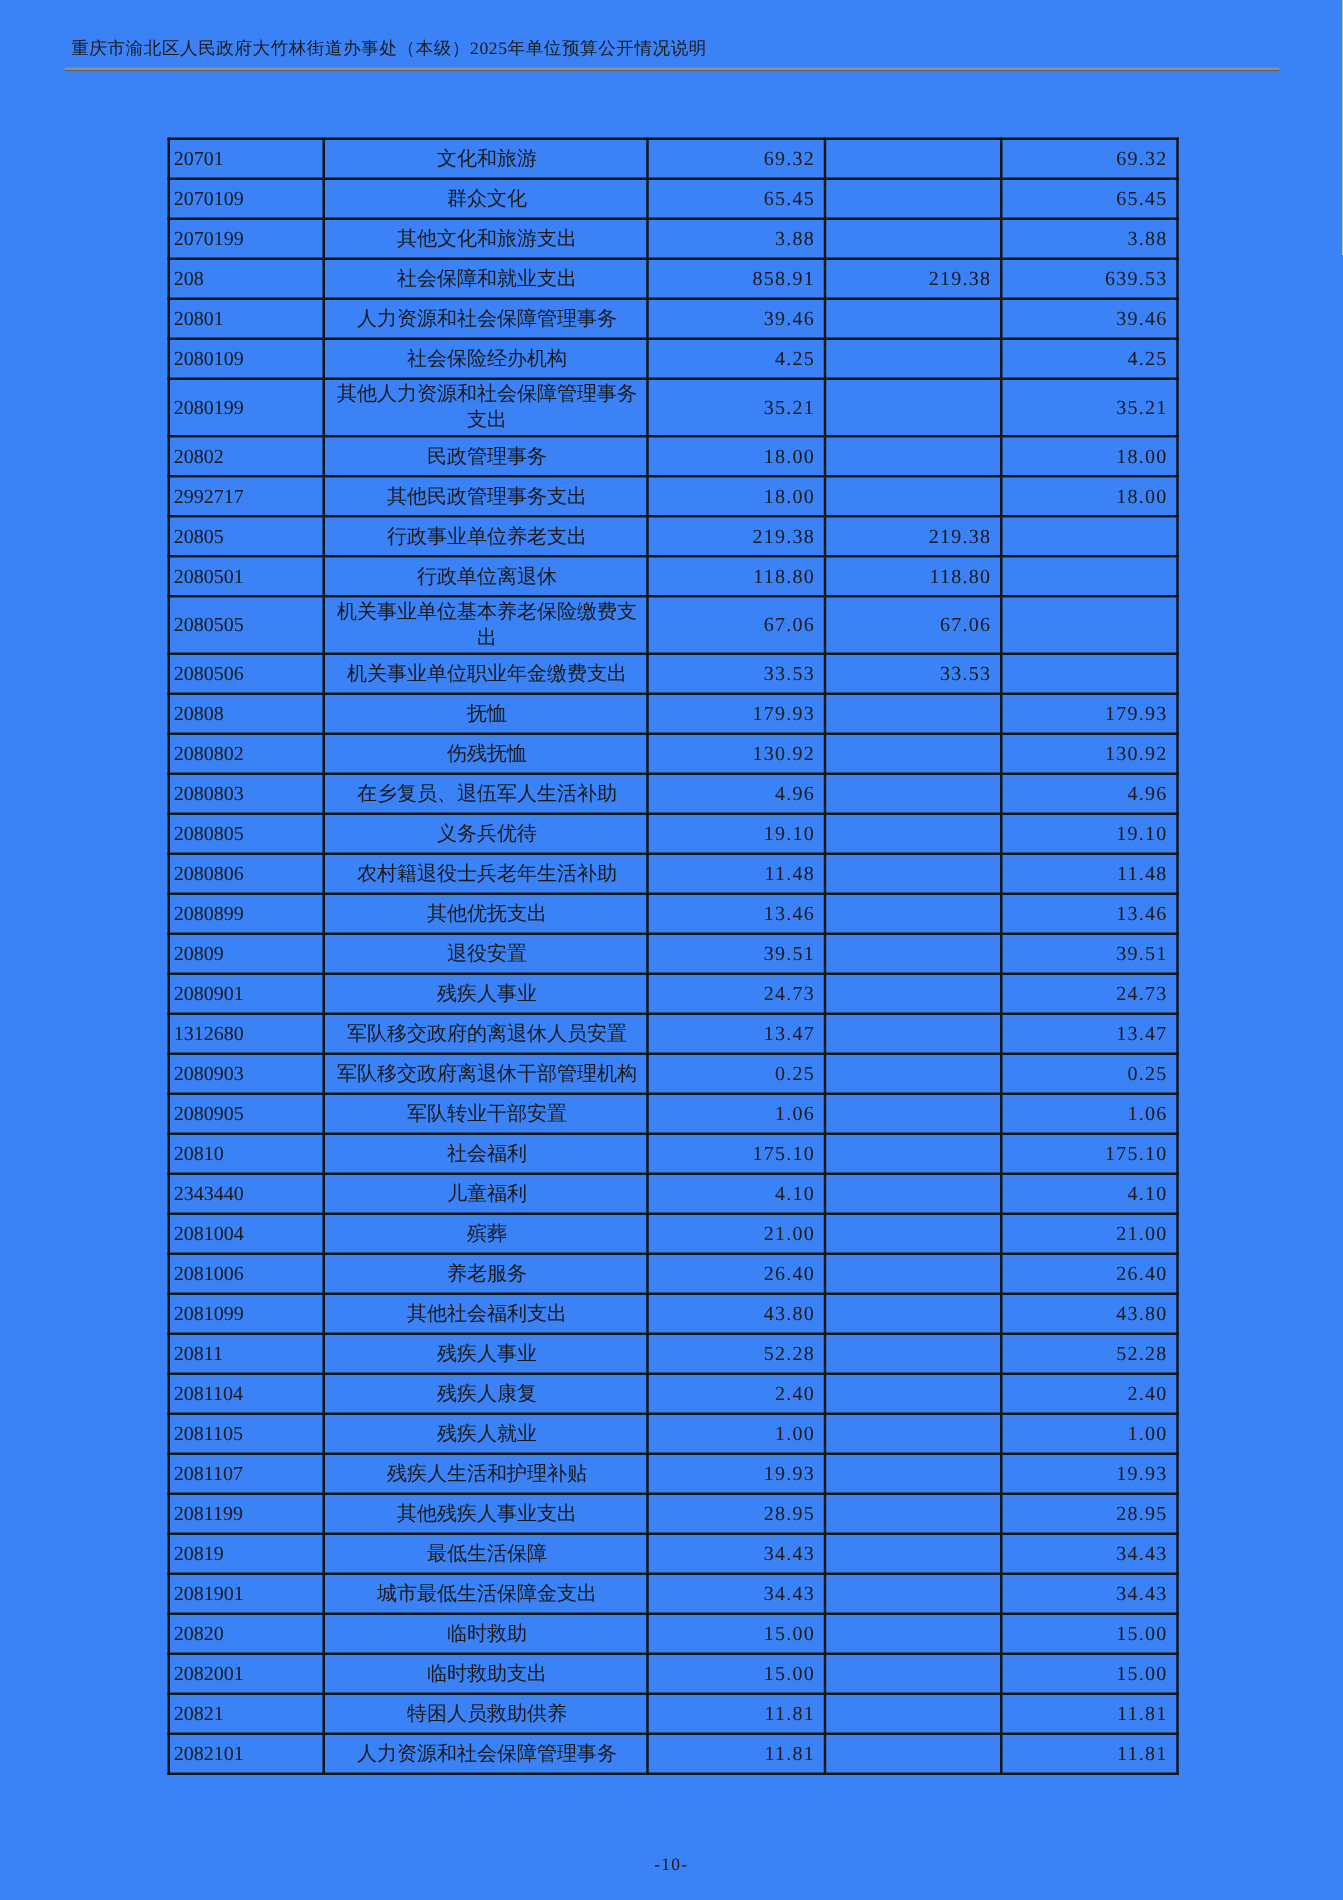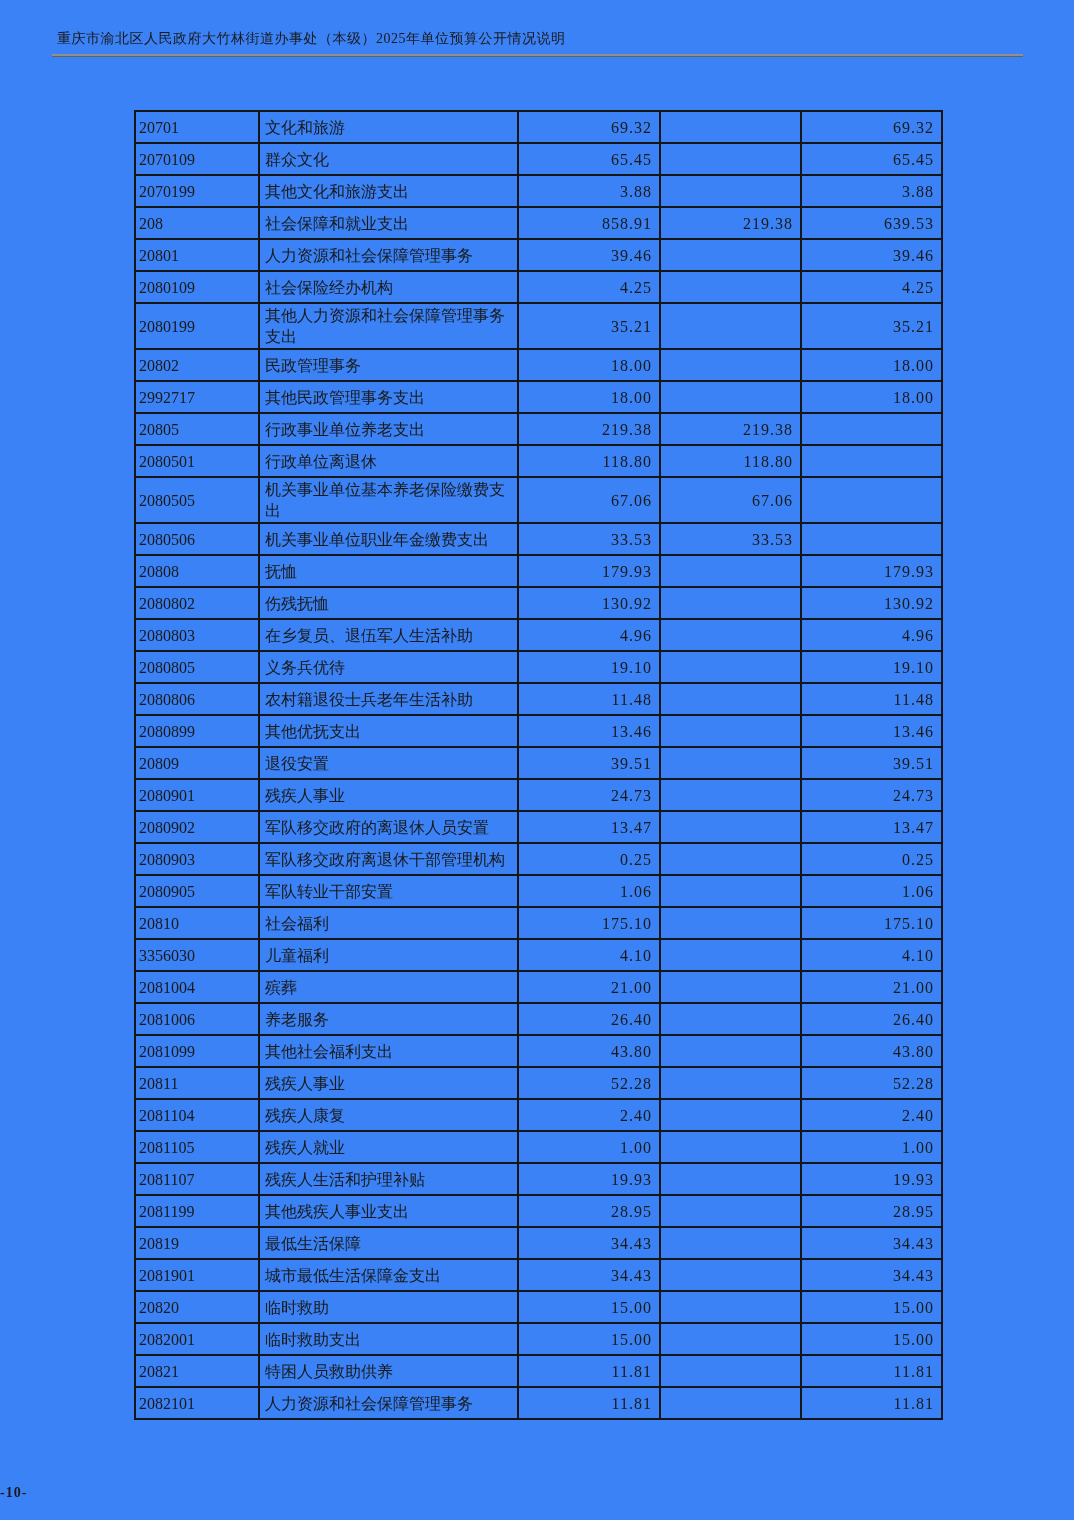--- a/index.html
+++ b/index.html
@@ -40,30 +40,30 @@
   }
   table.budget tr { height: 32px; }
   table.budget td {
     border: 2px solid #161616;
     vertical-align: middle;
     line-height: 21px;
     overflow: hidden;
     word-break: break-all;
   }
   td.col-code { padding: 1px 2px 1px 3px; text-align: left; }
-  td.col-name { padding: 1px 3px 1px 5px; text-align: left; }
+  td.col-name { padding: 1px 3px 1px 5px; text-align: center; }
   td.col-num  { padding: 1px 7px 1px 2px; text-align: right; letter-spacing: 1px; }
   .doc-footer {
     position: absolute;
     left: 0;
     top: 1485px;
     width: 100%;
+    text-align: center;
     font-size: 14px;
     letter-spacing: 1px;
-    font-weight: bold;
   }
 </style>
 </head>
 <body>
 
 <div class="page">
 
   <div class="doc-header-title">重庆市渝北区人民政府大竹林街道办事处（本级）2025年单位预算公开情况说明</div>
 
   <div class="doc-header-rule"></div>
@@ -218,21 +218,21 @@
     <td class="col-num">39.51</td>
   </tr>
         <tr>
     <td class="col-code">2080901</td>
     <td class="col-name">残疾人事业</td>
     <td class="col-num">24.73</td>
     <td class="col-num"></td>
     <td class="col-num">24.73</td>
   </tr>
         <tr>
-    <td class="col-code">2080902</td>
+    <td class="col-code">1312680</td>
     <td class="col-name">军队移交政府的离退休人员安置</td>
     <td class="col-num">13.47</td>
     <td class="col-num"></td>
     <td class="col-num">13.47</td>
   </tr>
         <tr>
     <td class="col-code">2080903</td>
     <td class="col-name">军队移交政府离退休干部管理机构</td>
     <td class="col-num">0.25</td>
     <td class="col-num"></td>
@@ -246,21 +246,21 @@
     <td class="col-num">1.06</td>
   </tr>
         <tr>
     <td class="col-code">20810</td>
     <td class="col-name">社会福利</td>
     <td class="col-num">175.10</td>
     <td class="col-num"></td>
     <td class="col-num">175.10</td>
   </tr>
         <tr>
-    <td class="col-code">3356030</td>
+    <td class="col-code">2343440</td>
     <td class="col-name">儿童福利</td>
     <td class="col-num">4.10</td>
     <td class="col-num"></td>
     <td class="col-num">4.10</td>
   </tr>
         <tr>
     <td class="col-code">2081004</td>
     <td class="col-name">殡葬</td>
     <td class="col-num">21.00</td>
     <td class="col-num"></td>

